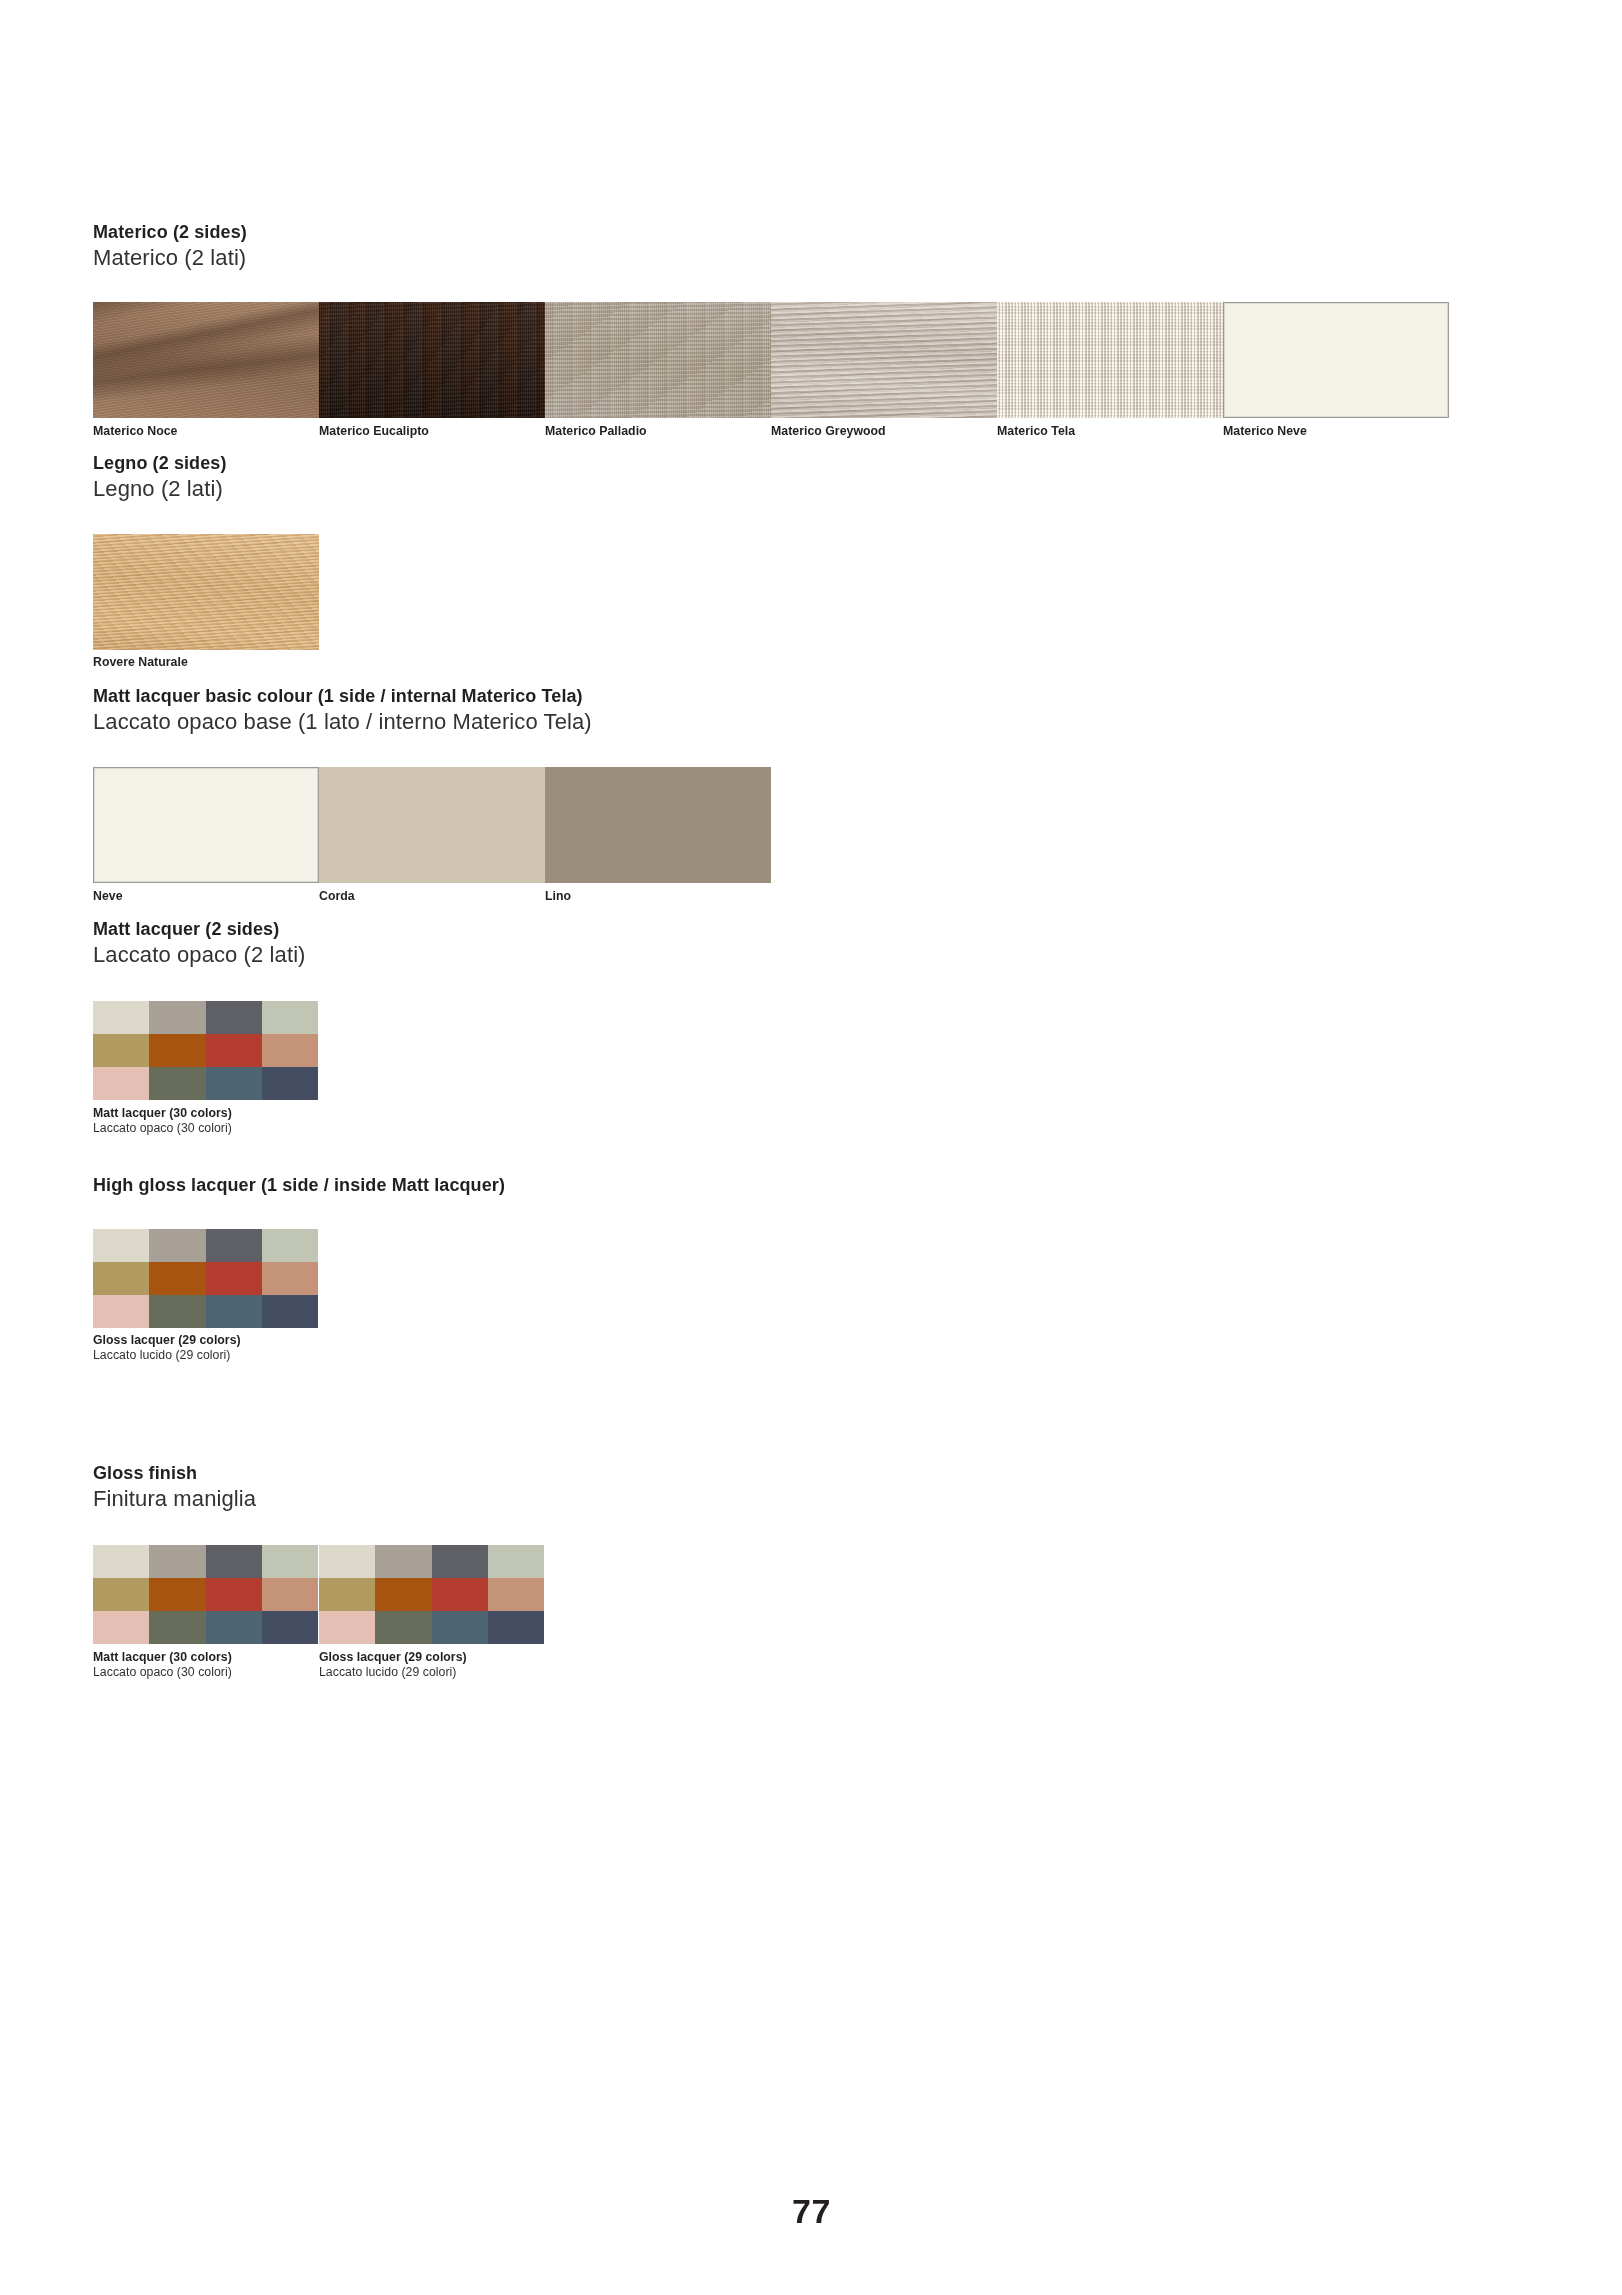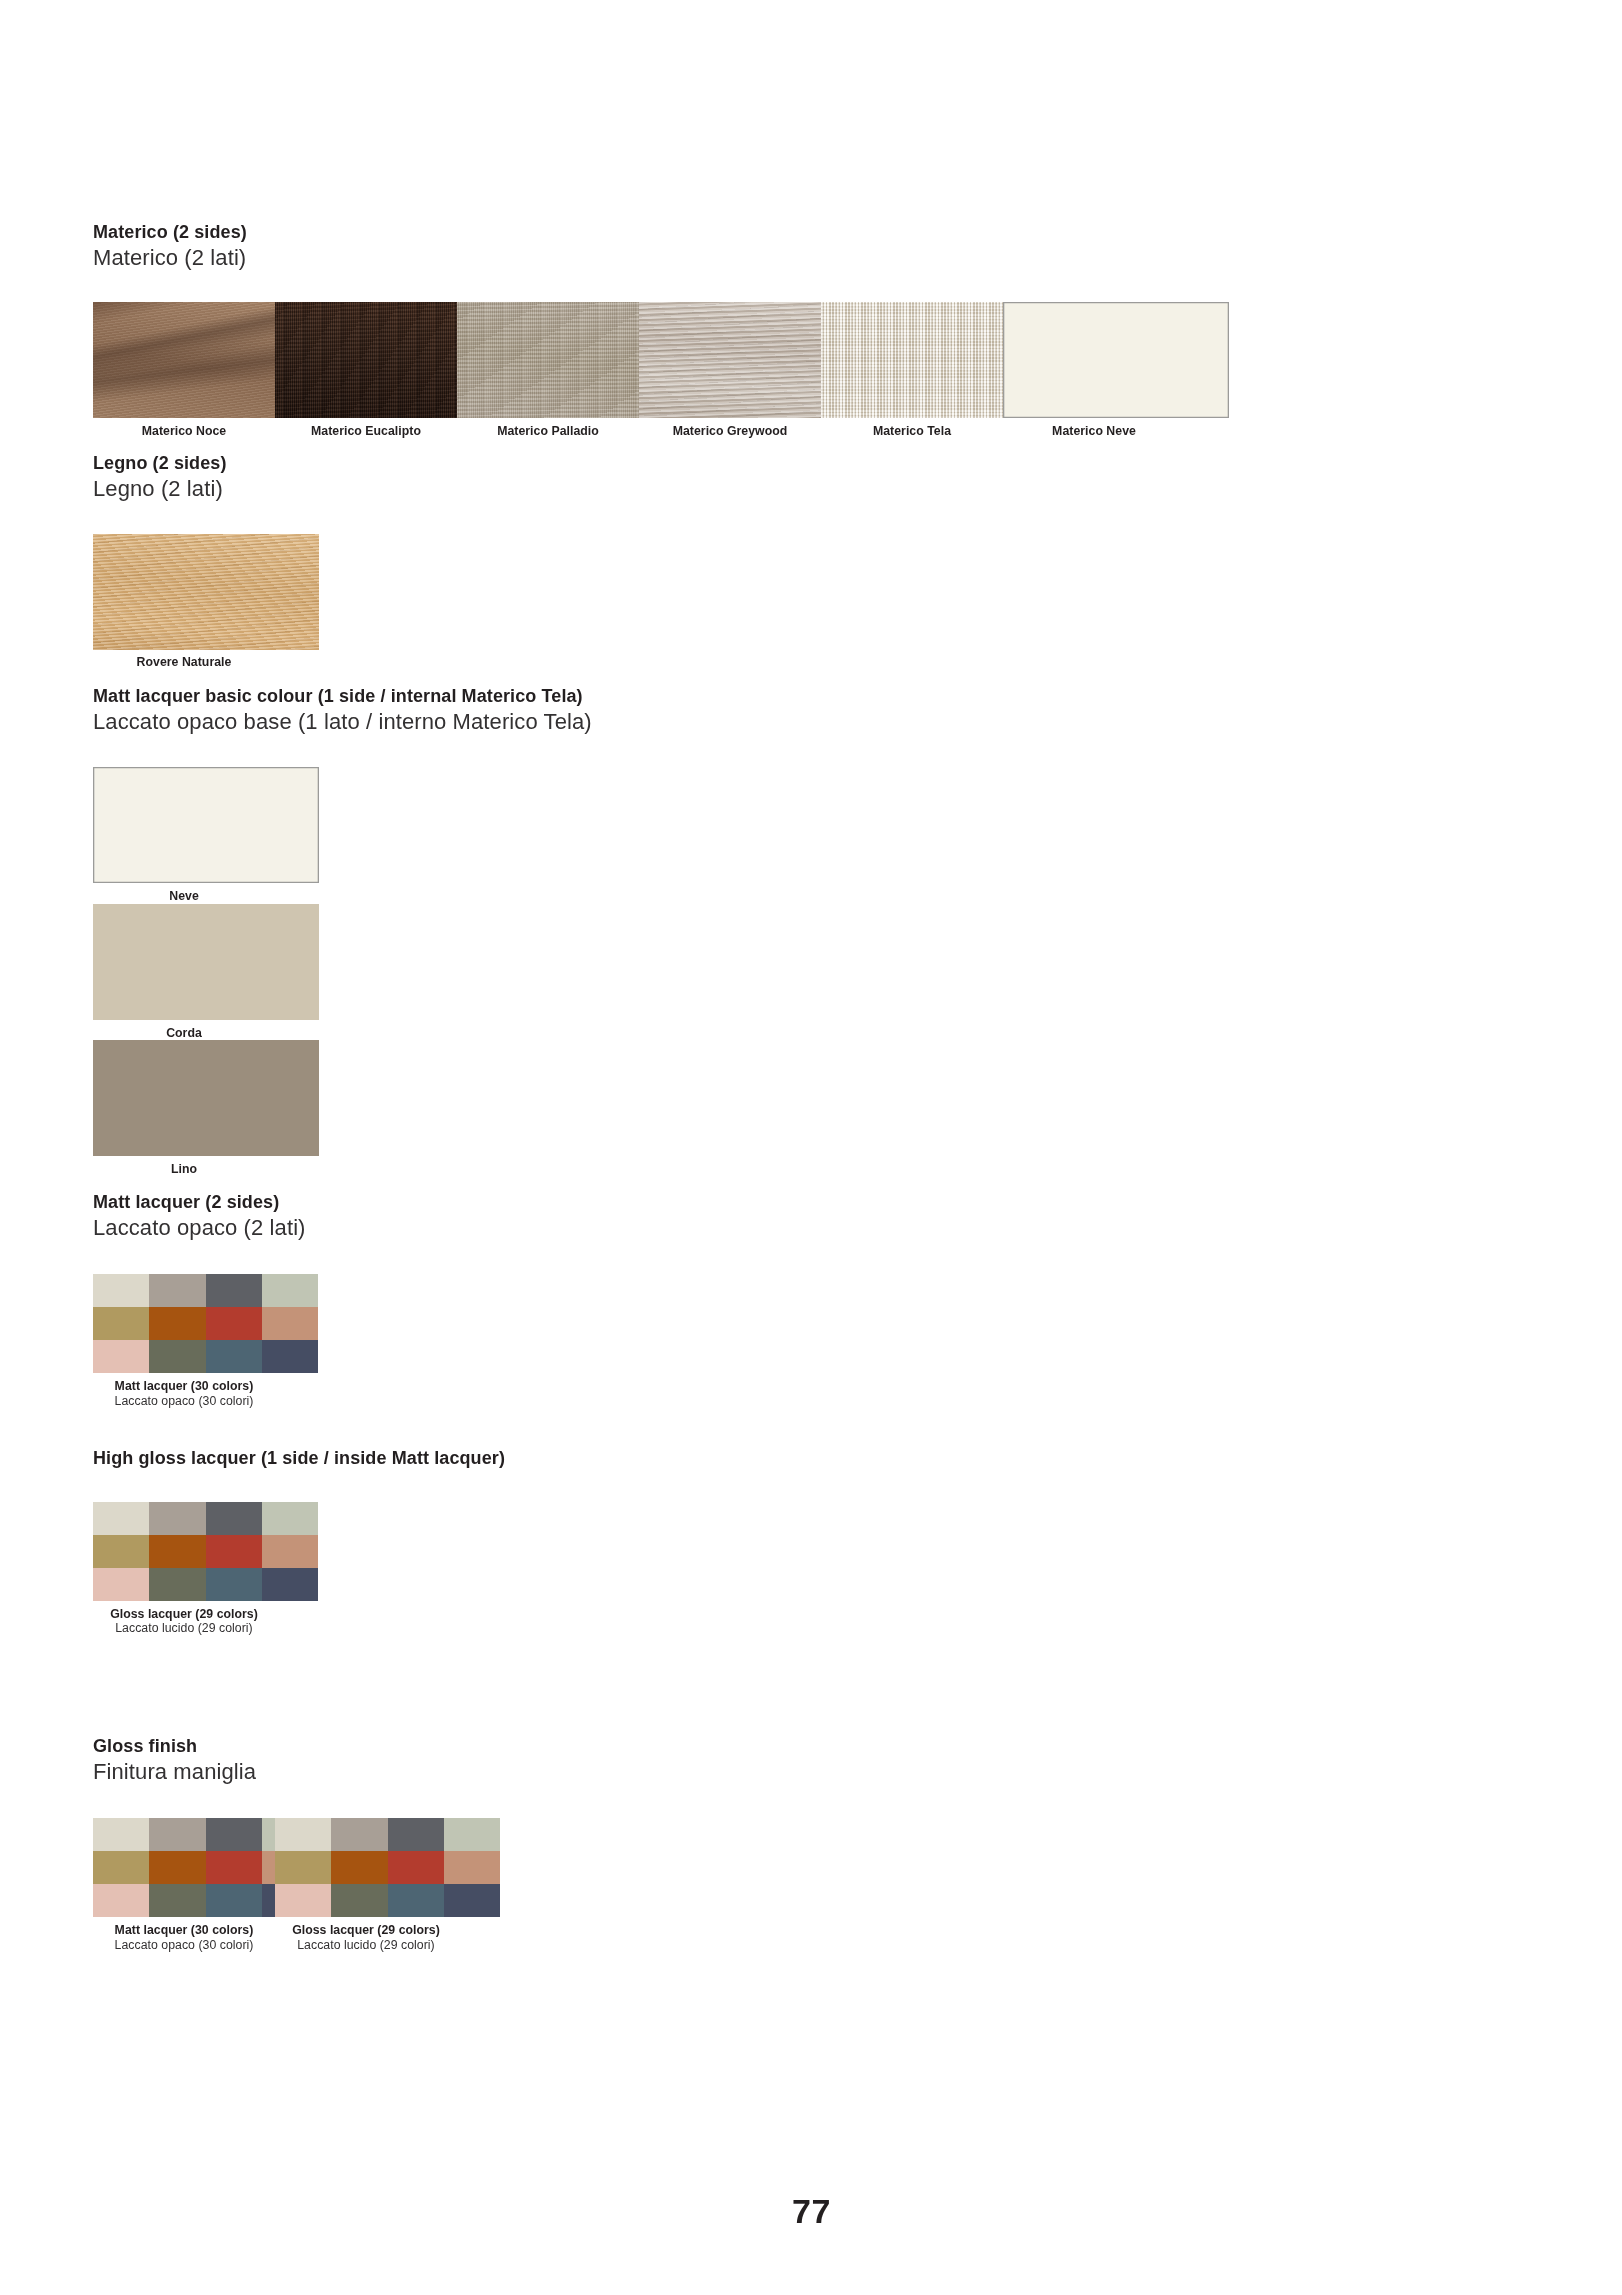--- a/index.html
+++ b/index.html
@@ -44,23 +44,22 @@
     color: #333132;
     margin: 0;
   }
 
   
   .swatch-row {
     display: flex;
     flex-wrap: wrap;
   }
   .swatch-cell {
-    width: 182px;
+    width: 226px;
     margin-right: 0px;
-    text-align: center;
   }
   .swatch {
     width: 226px;
     height: 116px;
     display: block;
     background-repeat: repeat;
   }
   .swatch.bordered { box-shadow: inset 0 0 0 1.3px #9b9b99; }
   .sw-label {
     font-size: 12.3px;
@@ -201,21 +200,21 @@
           <div class="swatch tex-rovere"></div>
           <div class="sw-label">Rovere Naturale</div>
         </div>
       </div>
     </div>
 
     <div class="section" style="margin-top:15px;">
       <div class="sec-head-en">Matt lacquer basic colour (1 side / internal Materico Tela)</div>
       <div class="sec-head-it">Laccato opaco base (1 lato / interno Materico Tela)</div>
 
-      <div class="swatch-row" style="margin-top:31px;flex-direction:column;">
+      <div class="swatch-row" style="margin-top:31px;">
         <div class="swatch-cell">
           <div class="swatch tex-neve bordered"></div>
           <div class="sw-label">Neve</div>
         </div>
         <div class="swatch-cell">
           <div class="swatch tex-corda"></div>
           <div class="sw-label">Corda</div>
         </div>
         <div class="swatch-cell">
           <div class="swatch tex-lino"></div>

